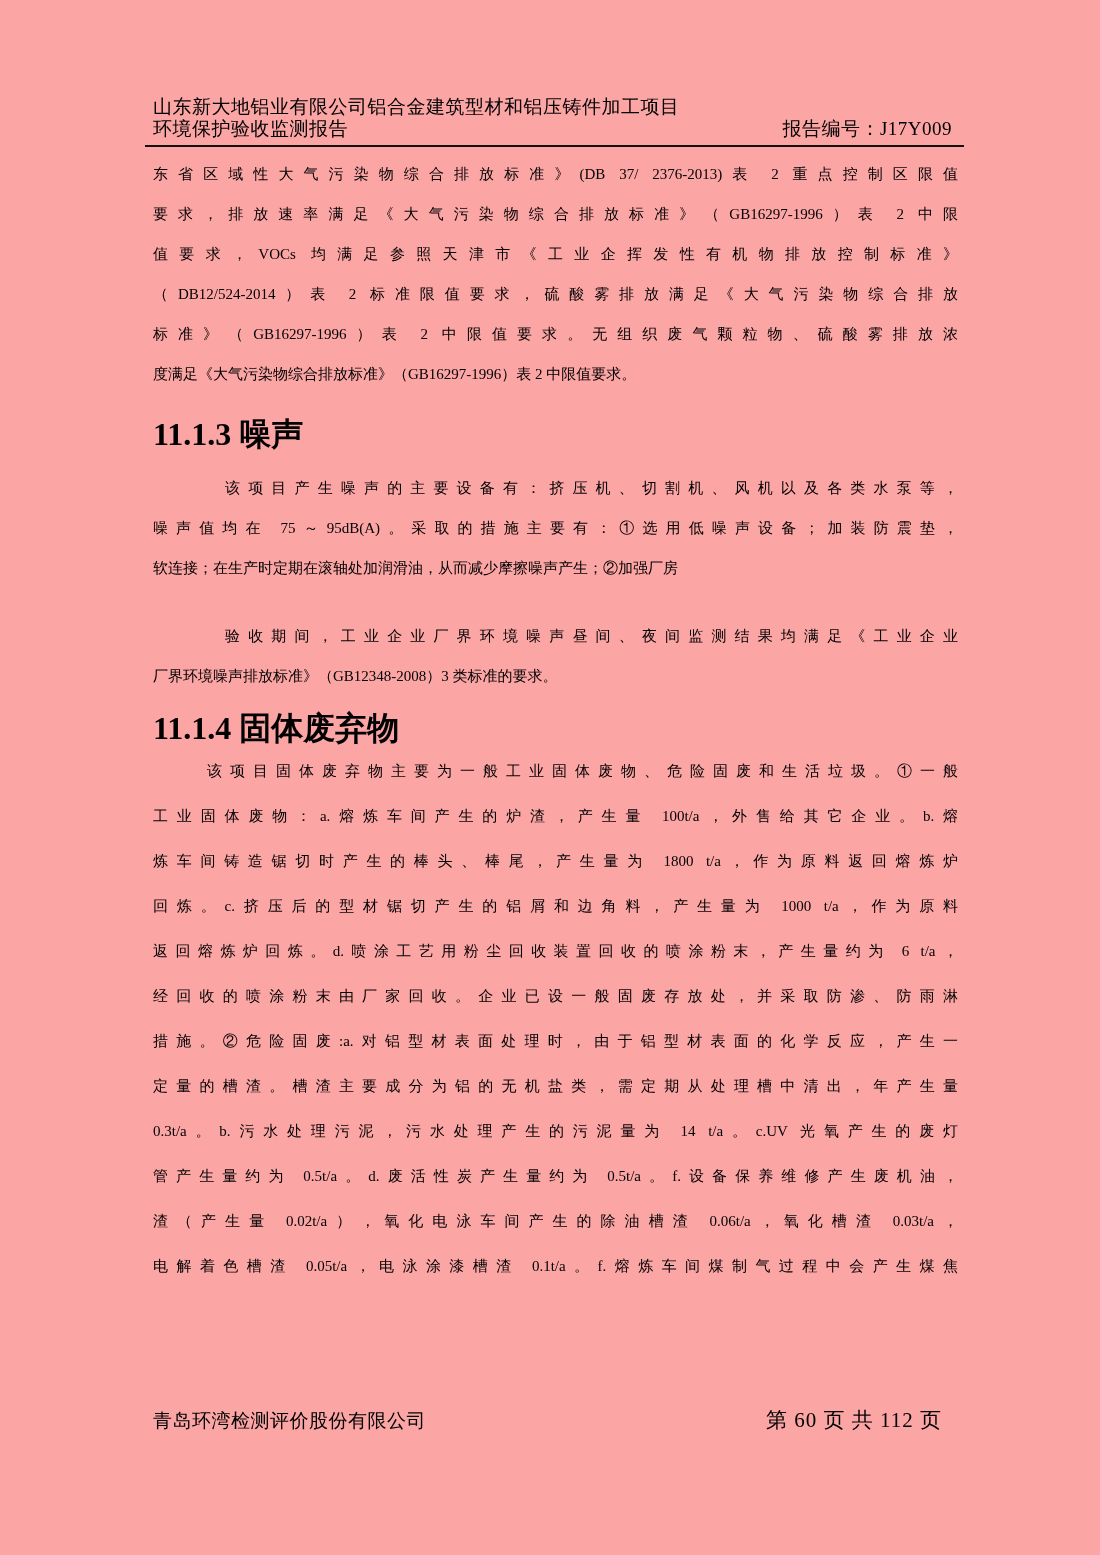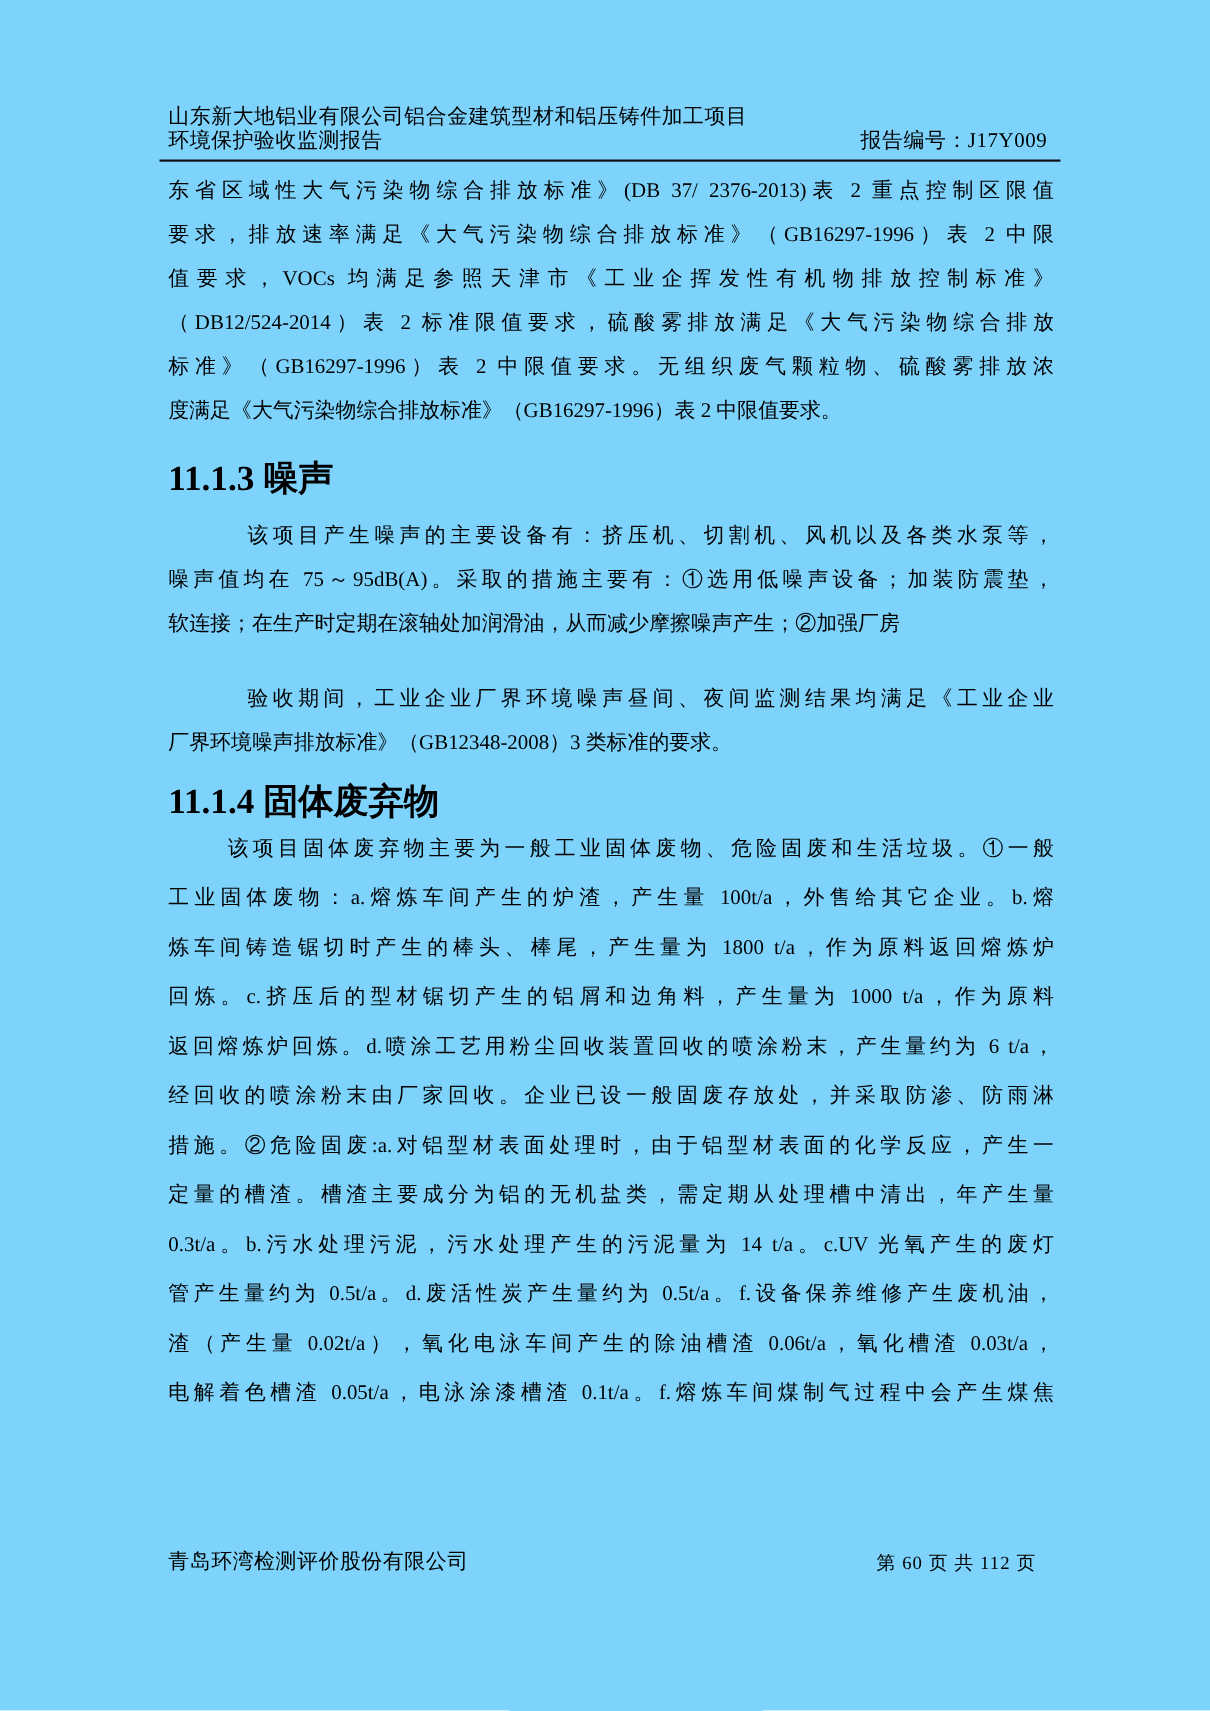--- a/index.html
+++ b/index.html
@@ -8,21 +8,21 @@
     background: #ffffff;
     width: 1100px;
     height: 1555px;
     font-family: "Liberation Serif", "DejaVu Serif", serif;
     color: #000000;
   }
   .page {
     position: relative;
     width: 1100px;
     height: 1555px;
-    background: #7dd3fc;
+    background: #fca5a5;
     box-sizing: border-box;
     padding: 0 142px 0 153px;
     overflow: hidden;
   }
   
   .header {
     padding-top: 96px;
     padding-bottom: 5px;
     border-bottom: 2px solid #111111;
     margin: 0 -6px 0 -8px;
@@ -42,21 +42,21 @@
   }
   .header .report-no {
     letter-spacing: 0.5px;
     padding-right: 12px;
   }
   
   .doc-body {
     padding-top: 7px;
   }
   .para .line {
-    font-size: 19px;
+    font-size: 15px;
     line-height: 40px;
     white-space: nowrap;
     overflow: hidden;
     text-align: justify;
     text-align-last: justify;
   }
   
   .b0 .line:last-child,
   .b2 .line:last-child,
   .b3 .line:last-child {
@@ -85,21 +85,21 @@
     display: flex;
     justify-content: space-between;
     align-items: flex-end;
     margin-top: 32px;
   }
   .footer .company {
     font-size: 19px;
     letter-spacing: 0.5px;
   }
   .footer .page-info {
-    font-size: 17px;
+    font-size: 21px;
     padding-right: 16px;
     letter-spacing: 1px;
   }
 </style>
 </head>
 <body>
 
 <div class="page">
 
   <div class="header">

